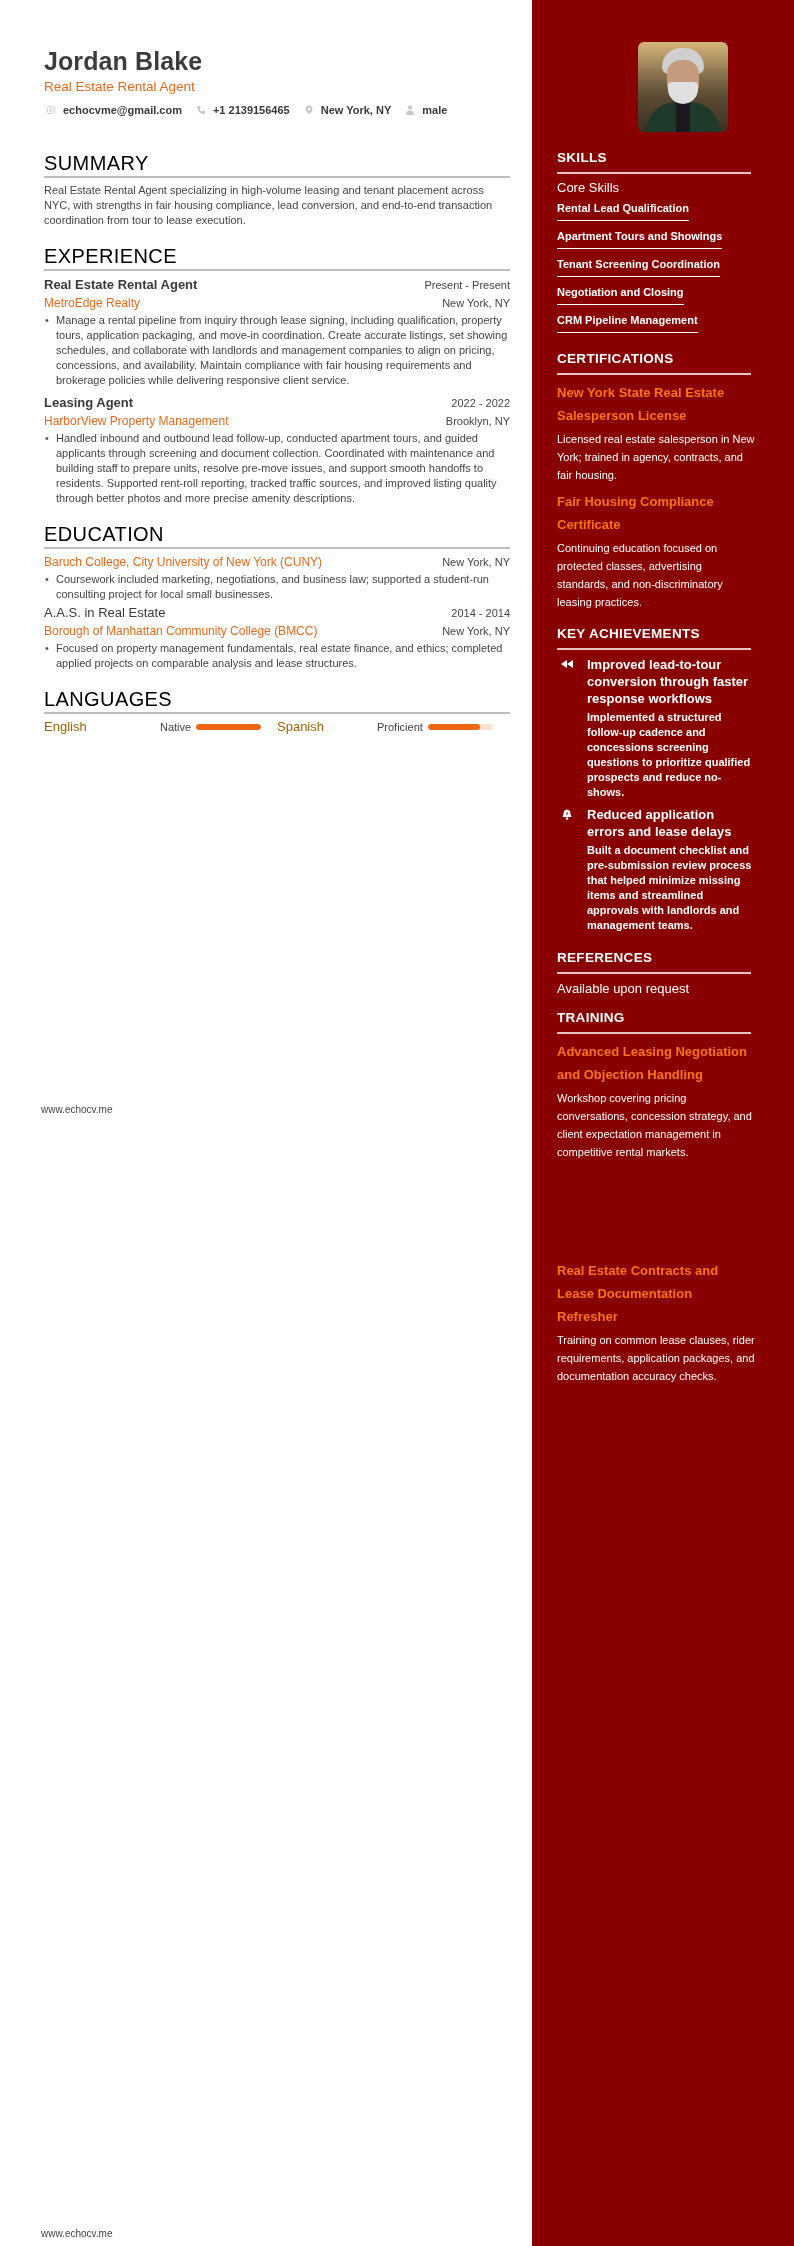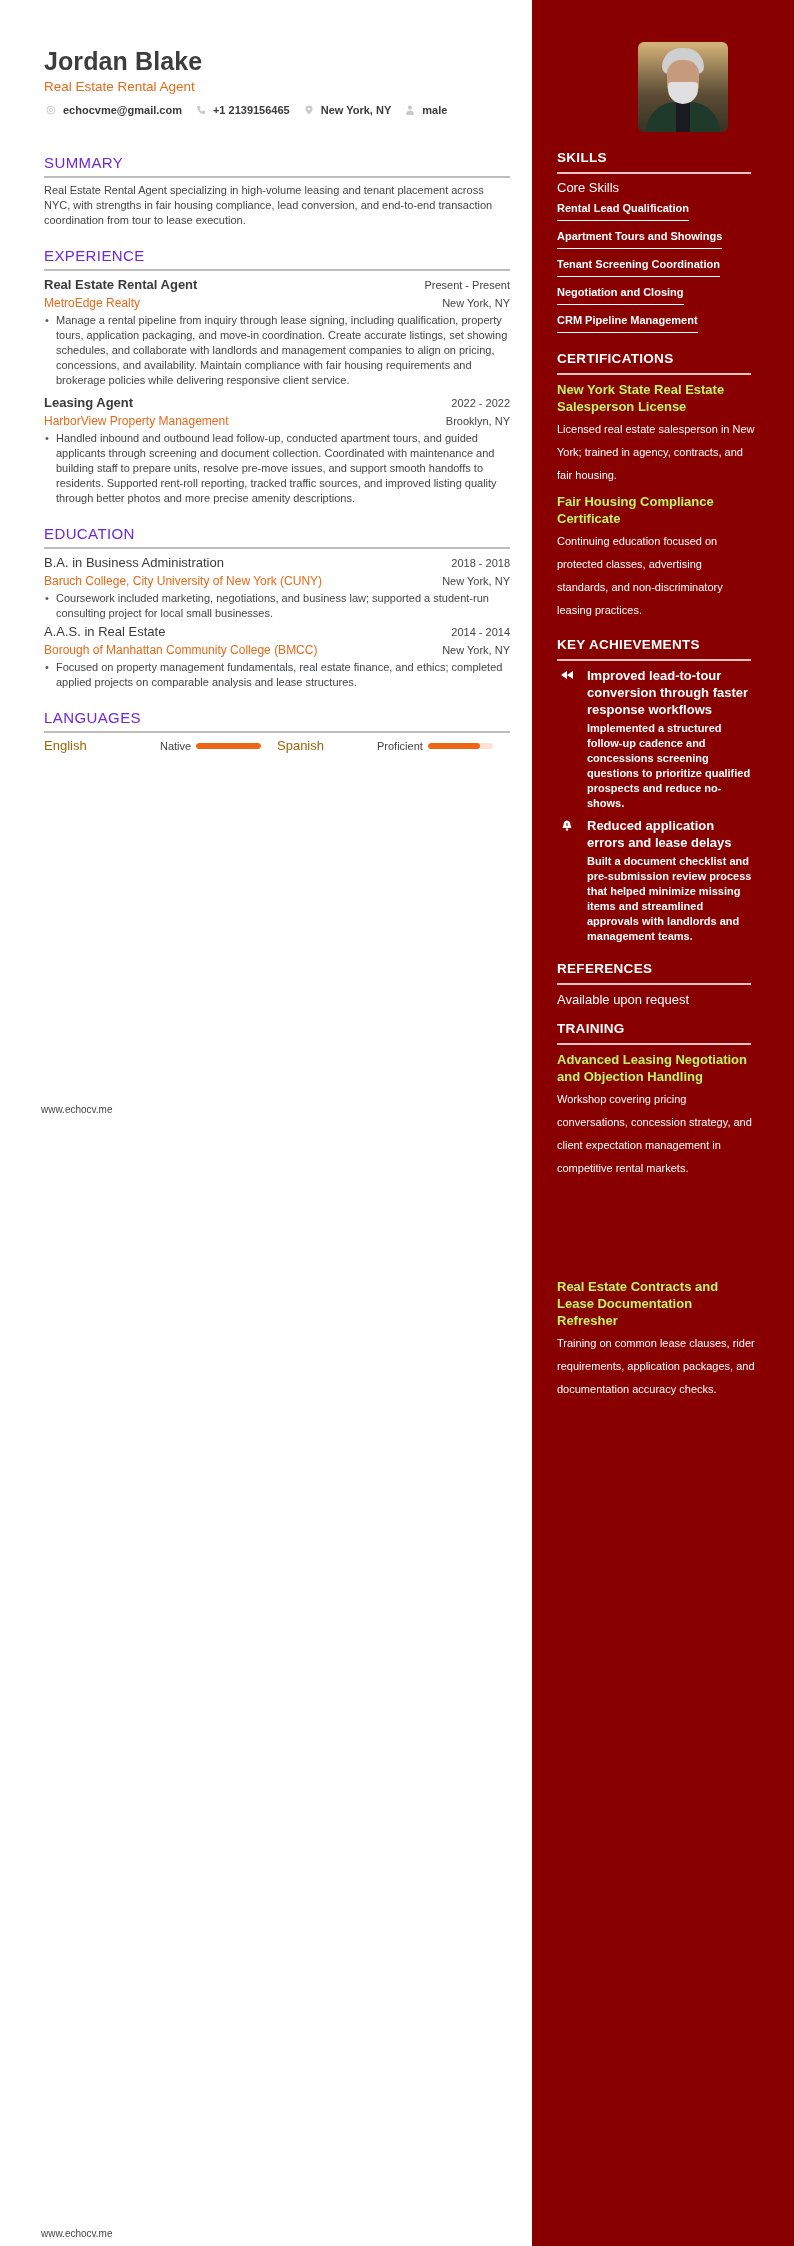--- a/index.html
+++ b/index.html
@@ -12,21 +12,21 @@
 
     
     .name { font-size: 25px; font-weight: bold; color: #3d3d3d; line-height: 30px; letter-spacing: 0.1px; }
     .title { font-size: 13.5px; color: #e8691a; margin-top: 2px; line-height: 18px; }
     .contacts { display: flex; align-items: flex-start; margin-top: 6px; font-size: 11px; font-weight: bold; color: #3a3a3a; line-height: 16px; }
     .contact { display: flex; align-items: center; margin-right: 12px; }
     .contact .ic { width: 10px; height: 10px; margin-right: 7px; margin-left: 2px; display: inline-flex; align-items: center; justify-content: center; color: #c8c8c8; font-size: 10px; }
 
     
     .section { margin-top: 0; }
-    .sec-title { font-size: 15px; color: #6d28d9; letter-spacing: 0.4px; line-height: 18px; }
+    .sec-title { font-size: 20px; color: #000000; letter-spacing: 0.4px; line-height: 18px; }
     .sec-rule { height: 2px; background: #bdbdbd; margin-top: 4px; margin-bottom: 5px; width: 466px; }
     .para { font-size: 11px; color: #444; line-height: 15px; width: 466px; }
 
     .entry-head { display: flex; justify-content: space-between; align-items: baseline; width: 466px; }
     .entry-role { font-size: 13px; font-weight: bold; color: #3a3a3a; line-height: 18px; }
     .entry-role.light { font-weight: normal; }
     .entry-date { font-size: 11px; color: #444; }
     .entry-sub { display: flex; justify-content: space-between; align-items: baseline; width: 466px; margin-top: 1px; }
     .entry-org { font-size: 12px; color: #e8691a; line-height: 17px; }
     .entry-loc { font-size: 11px; color: #444; }
@@ -50,22 +50,22 @@
     .photo .beard { position: absolute; left: 30px; top: 40px; width: 30px; height: 22px; background: #e0e0e0; border-radius: 4px 4px 16px 16px; }
     .photo .jacket { position: absolute; left: 8px; top: 60px; width: 74px; height: 40px; background: #1f3a2a; border-radius: 30px 30px 0 0; }
     .photo .shirt { position: absolute; left: 38px; top: 60px; width: 14px; height: 30px; background: #1a1a20; }
 
     .s-title { font-size: 13.5px; font-weight: bold; color: #fff; letter-spacing: 0.3px; line-height: 18px; }
     .s-rule { height: 2px; background: #e6c4c4; margin-top: 5px; margin-bottom: 6px; width: 194px; }
     .core-label { font-size: 13px; color: #fff; line-height: 16px; margin-bottom: 2px; }
     .skill { font-size: 11px; font-weight: bold; color: #fff; line-height: 16px; padding-bottom: 4px; border-bottom: 1.5px solid #ffffff; display: inline-block; margin-bottom: 5px; }
     .skill-wrap { display: block; }
 
-    .cert-title { font-size: 13px; color: #bef264; line-height: 17px; font-weight: bold; }
-    .cert-desc { font-size: 11px; color: #fff; line-height: 23px; margin-top: 3px; margin-bottom: 6px; }
+    .cert-title { font-size: 13px; color: #f97316; line-height: 23px; font-weight: bold; }
+    .cert-desc { font-size: 11px; color: #fff; line-height: 18px; margin-top: 3px; margin-bottom: 6px; }
 
     .ach { display: flex; margin-bottom: 6px; }
     .ach-icon { width: 14px; margin-left: 3px; margin-right: 13px; color: #fff; font-size: 10px; padding-top: 3px; text-align: center; }
     .ach-body { width: 166px; }
     .ach-title { font-size: 13px; color: #fff; line-height: 17px; font-weight: bold; }
     .ach-desc { font-size: 11px; color: #fff; line-height: 15px; margin-top: 3px; font-weight: bold; }
 
     .ref-text { font-size: 13px; color: #fff; line-height: 17px; }
   </style>
 </head>
@@ -154,24 +154,20 @@
           <li>Handled inbound and outbound lead follow-up, conducted apartment tours, and guided applicants through screening and document collection. Coordinated with maintenance and building staff to prepare units, resolve pre-move issues, and support smooth handoffs to residents. Supported rent-roll reporting, tracked traffic sources, and improved listing quality through better photos and more precise amenity descriptions.</li>
         </ul>
       </div>
     </div>
 
     <div class="section" style="margin-top:19px;">
       <div class="sec-title">EDUCATION</div>
       <div class="sec-rule"></div>
 
       <div>
-        <div class="entry-head">
-          <span class="entry-role light">B.A. in Business Administration</span>
-          <span class="entry-date">2018 - 2018</span>
-        </div>
         <div class="entry-sub">
           <span class="entry-org">Baruch College, City University of New York (CUNY)</span>
           <span class="entry-loc">New York, NY</span>
         </div>
         <ul class="bullets">
           <li>Coursework included marketing, negotiations, and business law; supported a student-run consulting project for local small businesses.</li>
         </ul>
       </div>
 
       <div style="margin-top:2px;">

